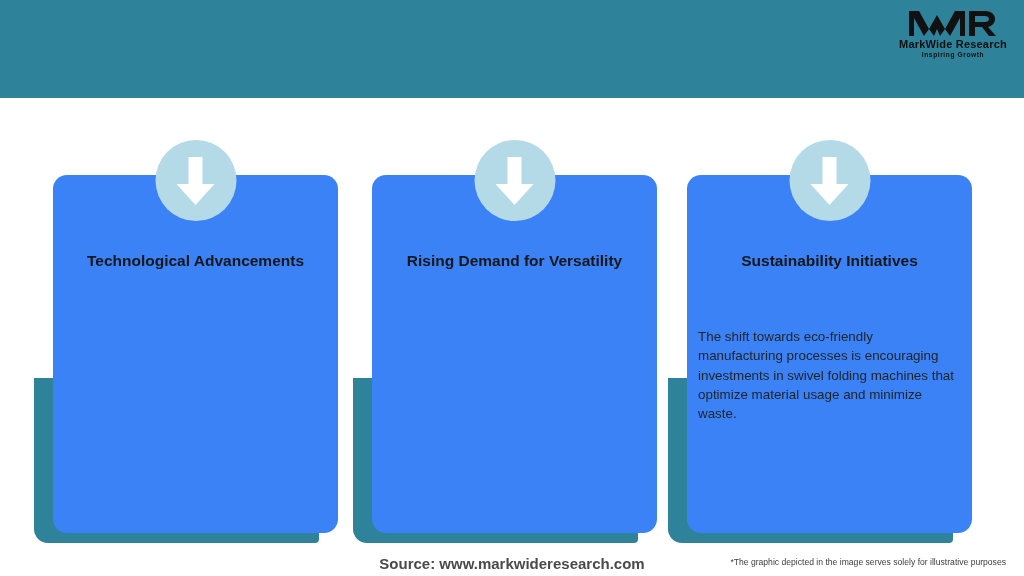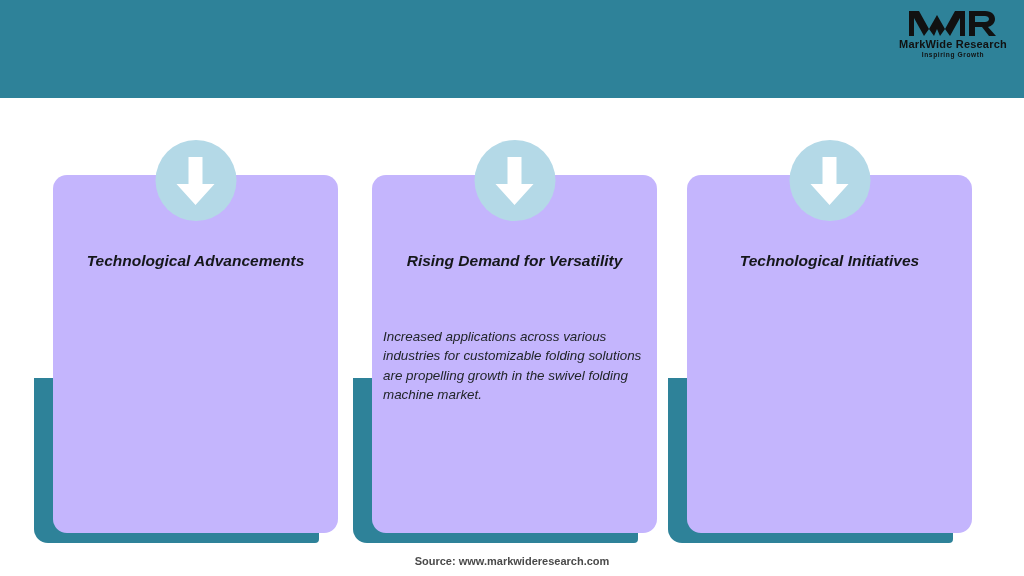--- a/index.html
+++ b/index.html
@@ -94,25 +94,24 @@
     background: #2e8299;
     border-bottom-left-radius: 14px;
     border-bottom-right-radius: 4px;
   }
   .card {
     position: absolute;
     left: 0;
     top: 0;
     width: 285px;
     height: 358px;
-    background: #c4b5fd;
+    background: #3b82f6;
     border-radius: 14px;
     box-sizing: border-box;
     padding: 0 0;
-    font-style: italic;
   }
   .icon-circle {
     position: absolute;
     left: 50%;
     top: -35px;
     transform: translateX(-50%);
     width: 81px;
     height: 81px;
     border-radius: 50%;
     background: #b4d9e7;
@@ -145,21 +144,21 @@
     text-align: left;
   }
 
   
   .source {
     position: absolute;
     left: 0;
     right: 0;
     top: 555px;
     text-align: center;
-    font-size: 11px;
+    font-size: 15px;
     font-weight: bold;
     color: #4a4a4a;
   }
   .disclaimer {
     position: absolute;
     right: 18px;
     top: 557px;
     font-size: 8.6px;
     color: #3d3d3d;
     white-space: nowrap;
@@ -202,31 +201,32 @@
 
   <div class="card-wrap c1">
     <div class="bracket"></div>
     <div class="card">
       <div class="icon-circle">
         <svg width="44" height="52" viewBox="0 0 44 52" xmlns="http://www.w3.org/2000/svg">
           <polygon points="15,2 29,2 29,29 41,29 22,50 3,29 15,29" fill="#ffffff"></polygon>
         </svg>
       </div>
       <div class="card-title">Rising Demand for Versatility</div>
-      <div class="card-body">Increased applications across various industries for customizable folding solutions are propelling growth in the swivel folding machine market.</div>
     </div>
   </div>
 
   <div class="card-wrap c2">
     <div class="bracket"></div>
     <div class="card">
       <div class="icon-circle">
         <svg width="44" height="52" viewBox="0 0 44 52" xmlns="http://www.w3.org/2000/svg">
           <polygon points="15,2 29,2 29,29 41,29 22,50 3,29 15,29" fill="#ffffff"></polygon>
         </svg>
       </div>
-      <div class="card-title">Technological Initiatives</div>
+      <div class="card-title">Sustainability Initiatives</div>
+      <div class="card-body">The shift towards eco-friendly manufacturing processes is encouraging investments in swivel folding machines that optimize material usage and minimize waste.</div>
     </div>
   </div>
 
   <div class="source">Source: www.markwideresearch.com</div>
+  <div class="disclaimer">*The graphic depicted in the image serves solely for illustrative purposes</div>
 
 </div>
 
 </body></html>

